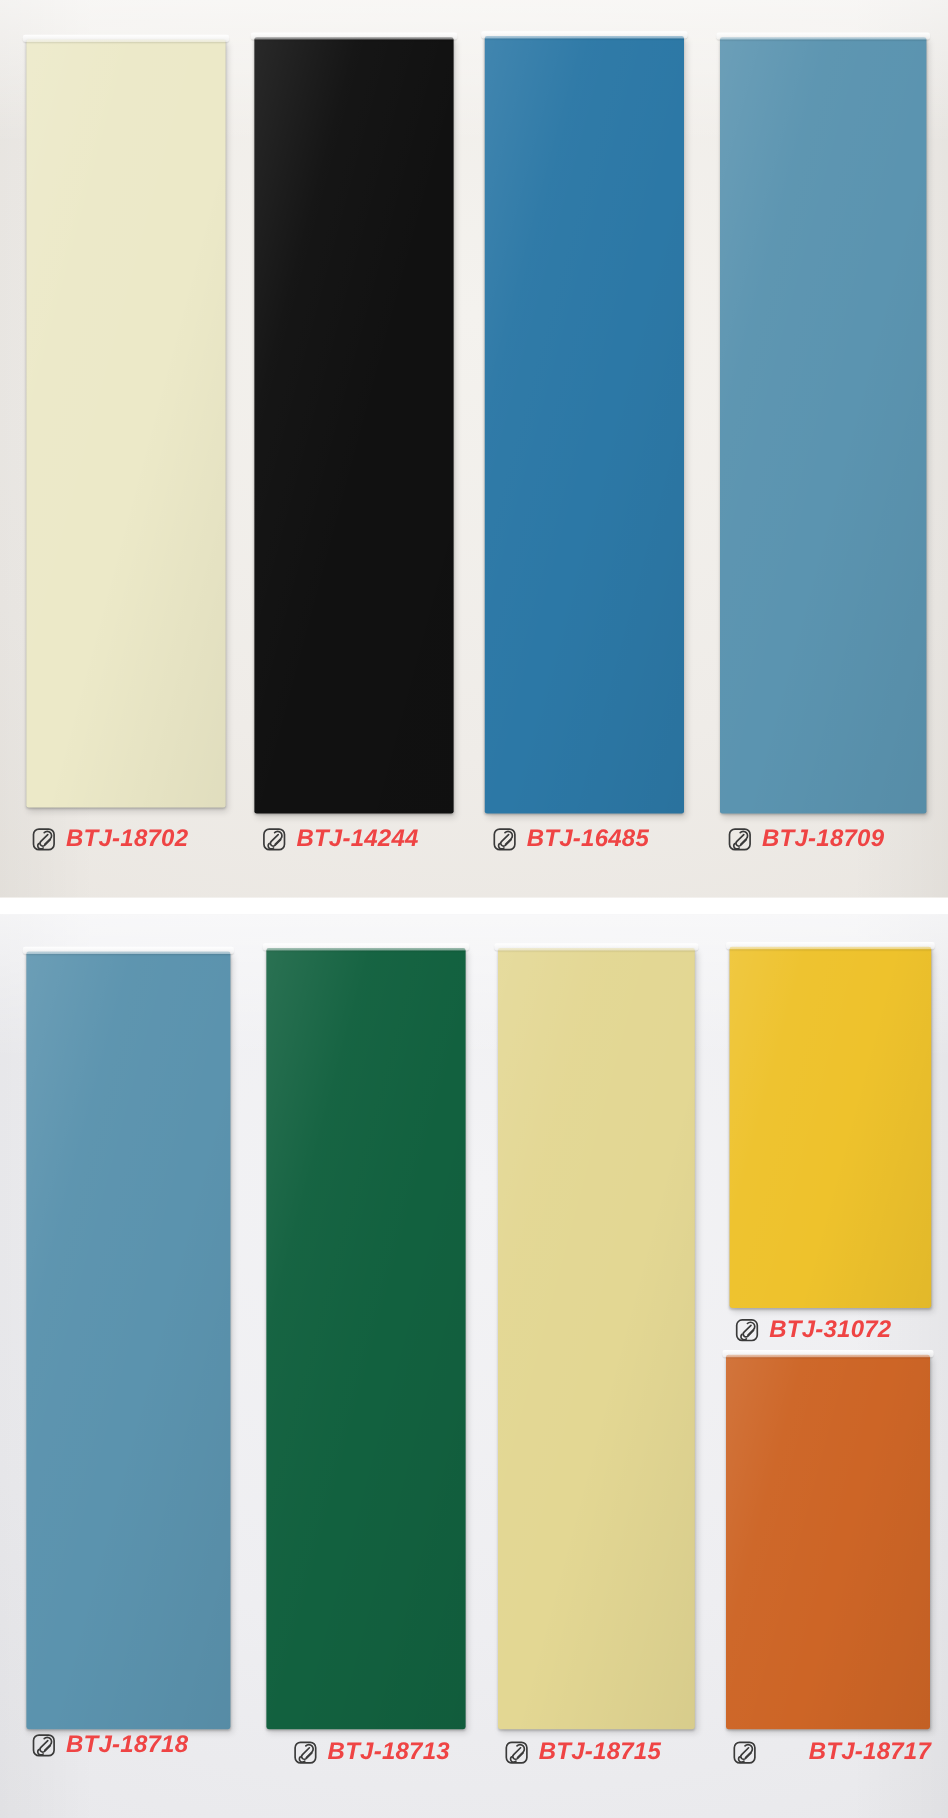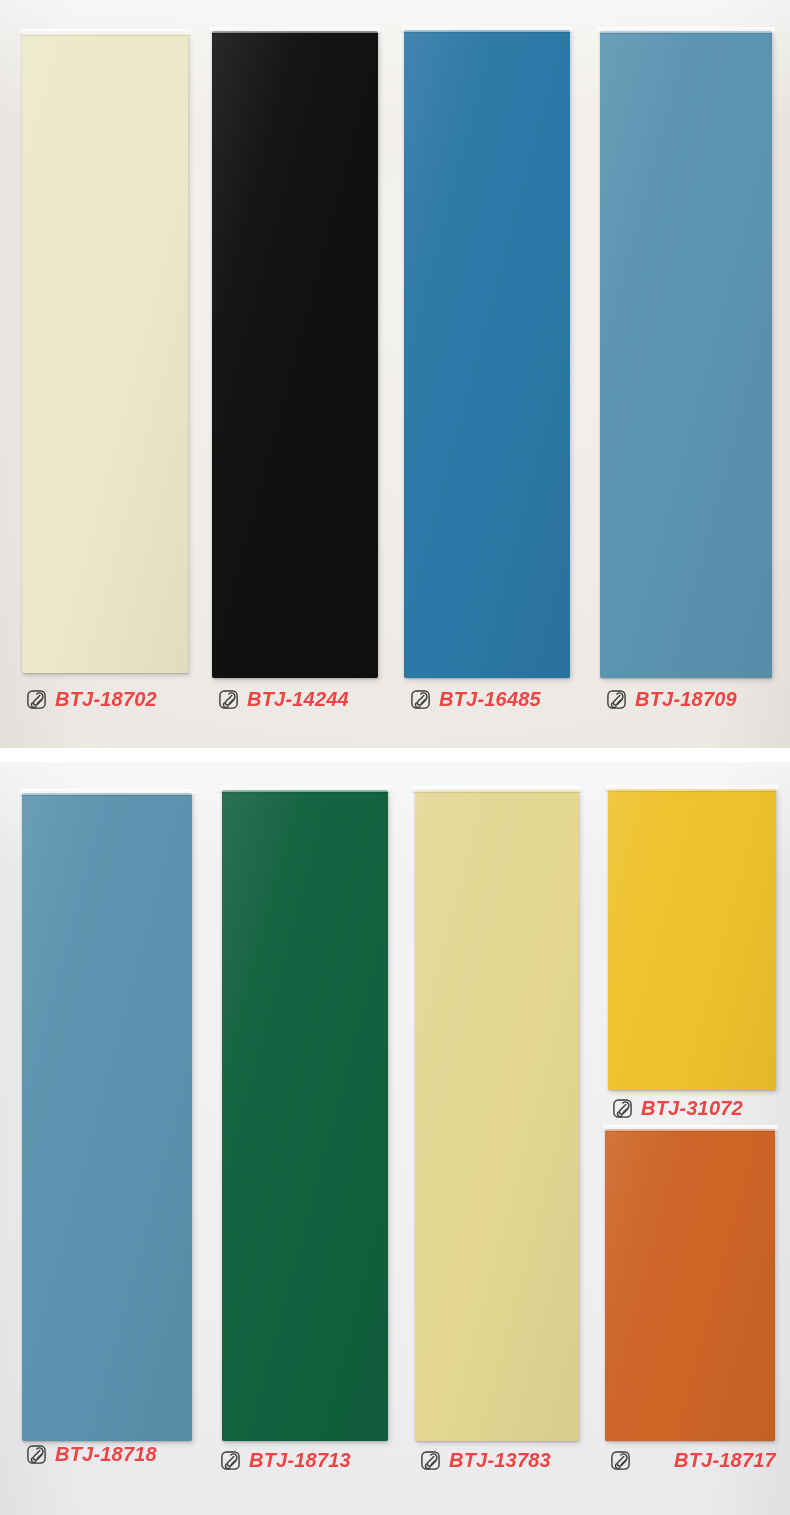--- a/index.html
+++ b/index.html
@@ -175,42 +175,42 @@
           <svg class="clip-icon" viewBox="0 0 24 24" fill="none" stroke="#3a3a3a" stroke-width="1.6" stroke-linecap="round" stroke-linejoin="round">
             <rect x="2.2" y="2.2" width="19.6" height="19.6" rx="5.2" ry="5.2"></rect>
             <path d="M15.8 7.4 L9.2 13.9 a2.6 2.6 0 0 0 3.7 3.7 L18.2 12.2"></path>
             <path d="M12.4 5.6 a4.1 4.1 0 0 1 5.8 5.8 L12.9 16.7"></path>
             <path d="M7.1 16.0 a3.0 3.0 0 1 0 4.3 4.2"></path>
           </svg>
         </span>
         <span class="code">BTJ-18718</span>
       </div>
       <div class="swatch" title="pine green" style="left: 222px; top: 790px; width: 166px; height: 651px; background: rgb(18, 97, 63);"></div>
-      <div class="caption" style="left: 220px; top: 1447px;">
+      <div class="caption" style="left: 244px; top: 1447px;">
         <span style="display: flex;">
           <svg class="clip-icon" viewBox="0 0 24 24" fill="none" stroke="#3a3a3a" stroke-width="1.6" stroke-linecap="round" stroke-linejoin="round">
             <rect x="2.2" y="2.2" width="19.6" height="19.6" rx="5.2" ry="5.2"></rect>
             <path d="M15.8 7.4 L9.2 13.9 a2.6 2.6 0 0 0 3.7 3.7 L18.2 12.2"></path>
             <path d="M12.4 5.6 a4.1 4.1 0 0 1 5.8 5.8 L12.9 16.7"></path>
             <path d="M7.1 16.0 a3.0 3.0 0 1 0 4.3 4.2"></path>
           </svg>
         </span>
         <span class="code">BTJ-18713</span>
       </div>
       <div class="swatch" title="pale wheat" style="left: 415px; top: 790px; width: 164px; height: 651px; background: rgb(227, 215, 147);"></div>
       <div class="caption" style="left: 420px; top: 1447px;">
         <span style="display: flex;">
           <svg class="clip-icon" viewBox="0 0 24 24" fill="none" stroke="#3a3a3a" stroke-width="1.6" stroke-linecap="round" stroke-linejoin="round">
             <rect x="2.2" y="2.2" width="19.6" height="19.6" rx="5.2" ry="5.2"></rect>
             <path d="M15.8 7.4 L9.2 13.9 a2.6 2.6 0 0 0 3.7 3.7 L18.2 12.2"></path>
             <path d="M12.4 5.6 a4.1 4.1 0 0 1 5.8 5.8 L12.9 16.7"></path>
             <path d="M7.1 16.0 a3.0 3.0 0 1 0 4.3 4.2"></path>
           </svg>
         </span>
-        <span class="code">BTJ-13783</span>
+        <span class="code">BTJ-18715</span>
       </div>
       <div class="swatch" title="golden yellow" style="left: 608px; top: 789px; width: 168px; height: 301px; background: rgb(238, 194, 44);"></div>
       <div class="caption" style="left: 612px; top: 1095px;">
         <span style="display: flex;">
           <svg class="clip-icon" viewBox="0 0 24 24" fill="none" stroke="#3a3a3a" stroke-width="1.6" stroke-linecap="round" stroke-linejoin="round">
             <rect x="2.2" y="2.2" width="19.6" height="19.6" rx="5.2" ry="5.2"></rect>
             <path d="M15.8 7.4 L9.2 13.9 a2.6 2.6 0 0 0 3.7 3.7 L18.2 12.2"></path>
             <path d="M12.4 5.6 a4.1 4.1 0 0 1 5.8 5.8 L12.9 16.7"></path>
             <path d="M7.1 16.0 a3.0 3.0 0 1 0 4.3 4.2"></path>
           </svg>

